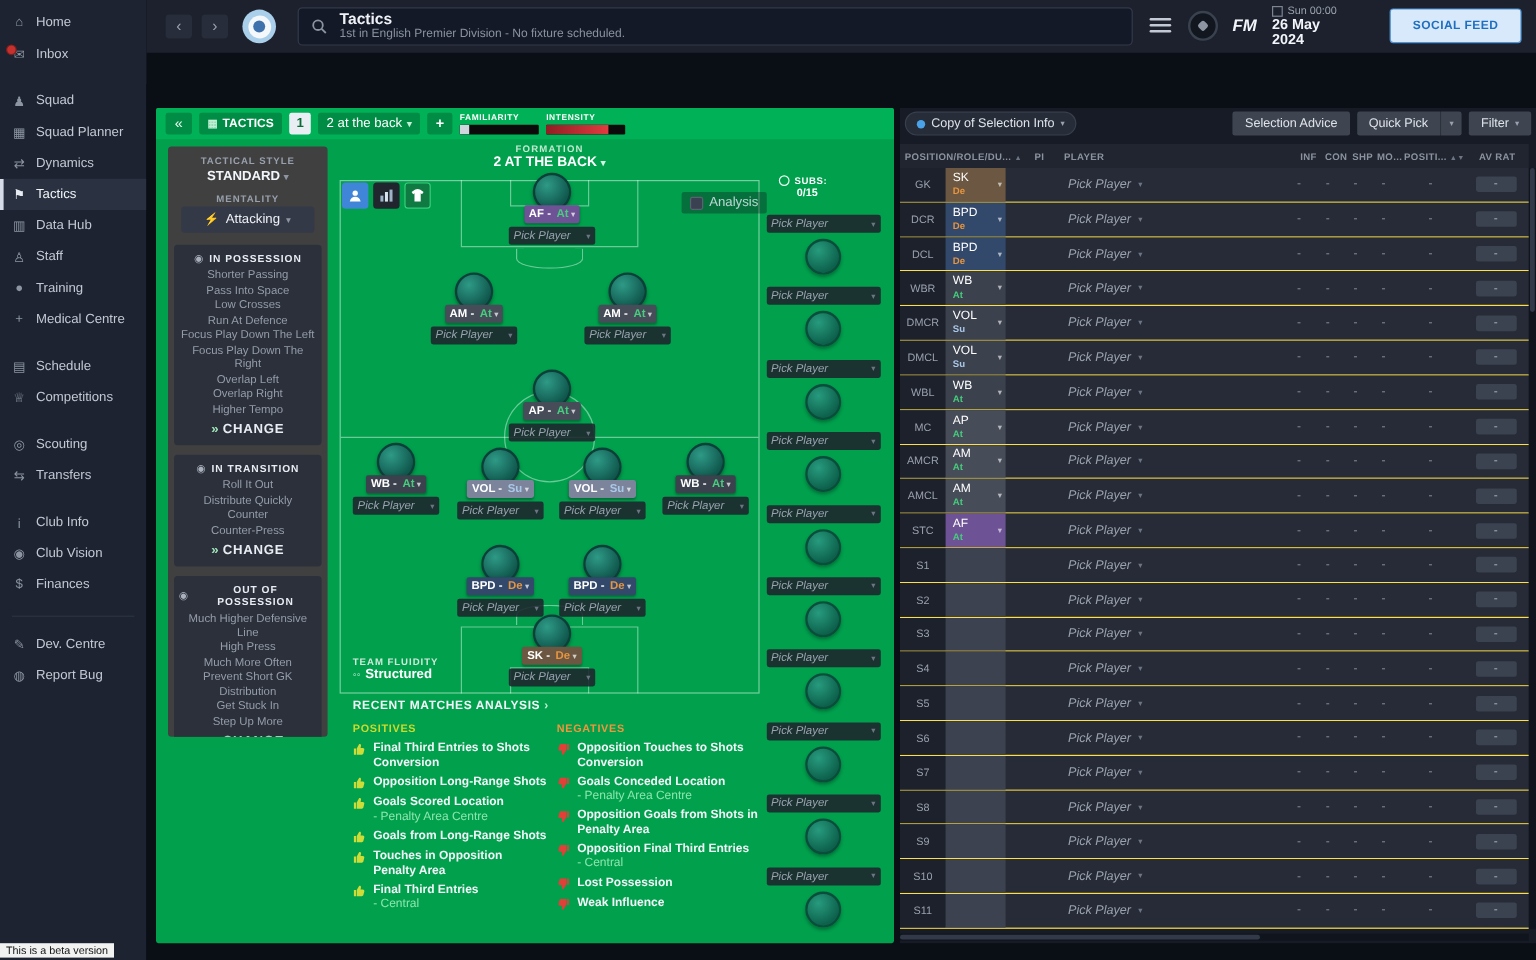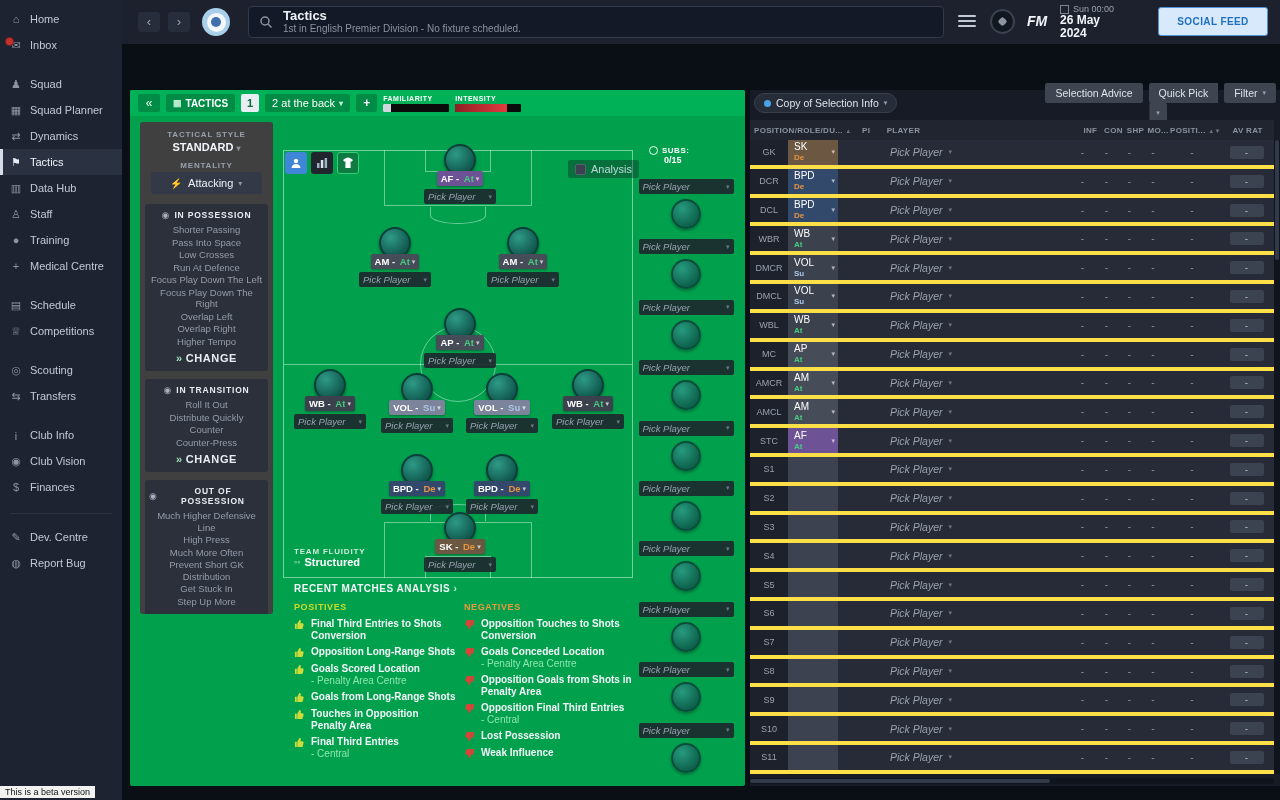--- a/index.html
+++ b/index.html
@@ -155,36 +155,36 @@
 
   
   .right-panel { position:absolute; left:628px; top:20px; width:530px; height:696px; background:#161b26; }
   .sel-toolbar { position:absolute; left:0; top:0; width:100%; height:26px; display:flex; align-items:center; padding:0 4px; gap:6px; }
   .copy-pill { height:20px; background:#262c38; border:1px solid #39404d; border-radius:10px; display:flex; align-items:center; gap:5px; padding:0 9px; cursor:pointer; }
   .copy-dot { width:7px; height:7px; border-radius:50%; background:#4aa3e8; }
   .copy-text { font-size:10.5px; color:#dfe3ea; }
   .sel-btns { margin-left:auto; display:flex; gap:6px; }
   .sel-btn { height:20px; background:#3e4450; border:none; border-radius:2px; color:#dfe3ea; font-size:10.5px; padding:0 10px; cursor:pointer; display:flex; align-items:center; gap:5px; }
   .sel-btn .chev { font-size:7px; color:#9aa2b0; }
-  .qp-group { display:flex;flex-direction:column; }
+  .qp-group { display:flex; }
   .qp-group .sel-btn:first-child { border-radius:2px 0 0 2px; }
   .qp-chev { width:18px; padding:0; justify-content:center; border-radius:0 2px 2px 0; border-left:1px solid #2c313c; }
 
   .thead { position:absolute; left:0; top:30px; width:524px; height:20px; background:#20252f; display:flex; align-items:center; }
   .th { font-size:8px; letter-spacing:.3px; color:#8b93a0; font-weight:bold; white-space:nowrap; overflow:hidden; }
   .th .sort { font-size:6px; color:#6d7584; }
   .th.c1 { width:110px; padding-left:4px; }
   .th.c-player { width:210px; padding-left:10px; }
   .th.c-stat { text-align:center; }
   .th.c-inf { width:25px; } .th.c-con { width:23px; } .th.c-shp { width:23px; } .th.c-mo { width:24px; }
   .th.c-positi { width:54px; text-align:center; }
   .th.c-avrat { width:55px; text-align:center; }
 
   .tbody { position:absolute; left:0; top:50px; width:524px; height:634px; }
-  .trow { height:28.82px; display:flex; align-items:stretch; background:#262b37; border-bottom:4px solid #fde047; cursor:pointer; }
+  .trow { height:28.82px; display:flex; align-items:stretch; background:#262b37; border-bottom:1px solid #fde047; cursor:pointer; }
   .tc { display:flex; align-items:center; }
   .tc.pos { width:38px; background:#1c212c; justify-content:center; font-size:9px; color:#9aa2ae; }
   .tc.role { width:50px; padding:0 3px 0 6px; }
   .role-lines { display:flex; flex-direction:column; justify-content:center; line-height:1; }
   .rl-name { font-size:10px; font-weight:normal; color:#fff; }
   .rl-duty { font-size:8px; font-weight:bold; margin-top:2px; }
   .rl-chev { margin-left:auto; font-size:7px; color:rgba(255,255,255,.6); }
   .tc.pi { width:22px; }
   .tc.player { width:210px; padding-left:30px; gap:6px; }
   .tc.player .pp-text { font-size:10.5px; }
@@ -410,20 +410,24 @@
               <div class="tp-item">High Press</div>
               <div class="tp-item">Much More Often</div>
               <div class="tp-item">Prevent Short GK Distribution</div>
               <div class="tp-item">Get Stuck In</div>
               <div class="tp-item">Step Up More</div>
               <div class="tp-change"><span class="tp-change-ico">»</span><span>CHANGE</span></div>
             </div>
           </div>
       </div>
 
+      <div class="formation-caption">
+        <div class="fc-label">FORMATION</div>
+        <div class="fc-name"><span>2 AT THE BACK</span> <span class="chev">▾</span></div>
+      </div>
 
       <div class="pitch">
         <div class="pm halfway"></div>
         <div class="pm ccircle"></div>
         <div class="pm cspot"></div>
         <div class="pm box-t"></div>
         <div class="pm six-t"></div>
         <div class="pm arc-t"></div>
         <div class="pm box-b"></div>
         <div class="pm six-b"></div>

